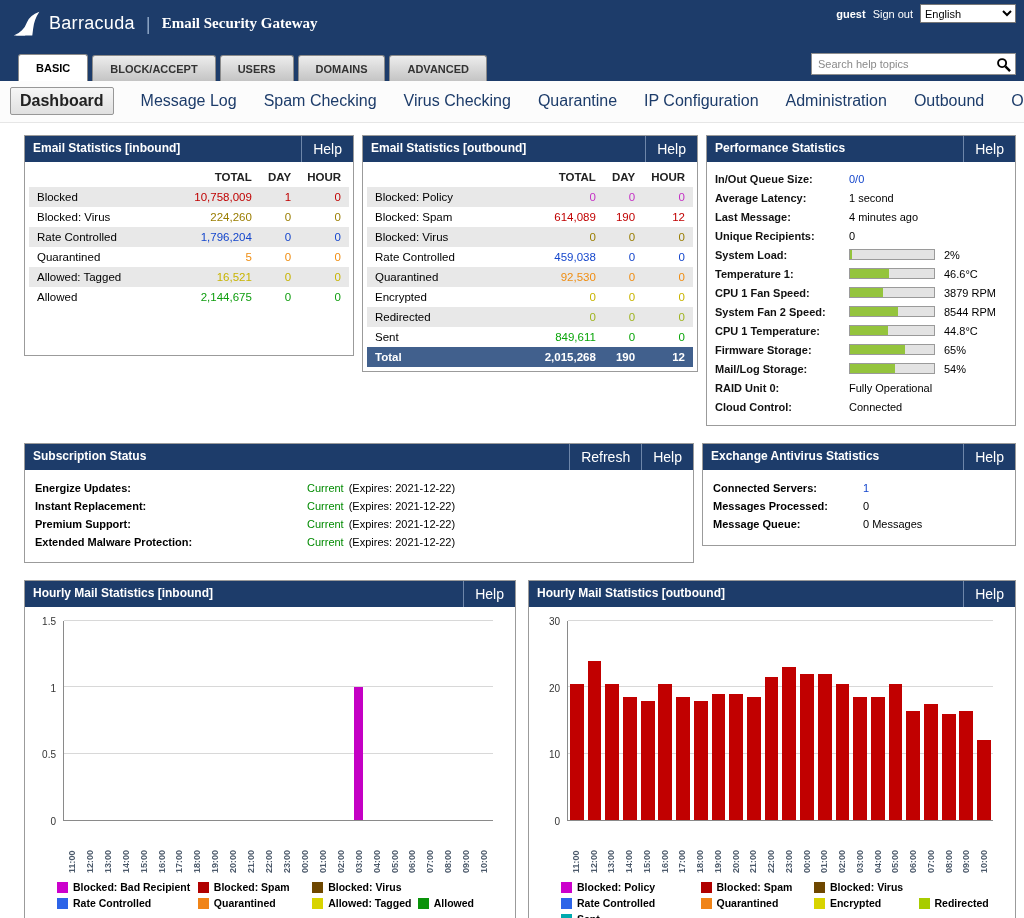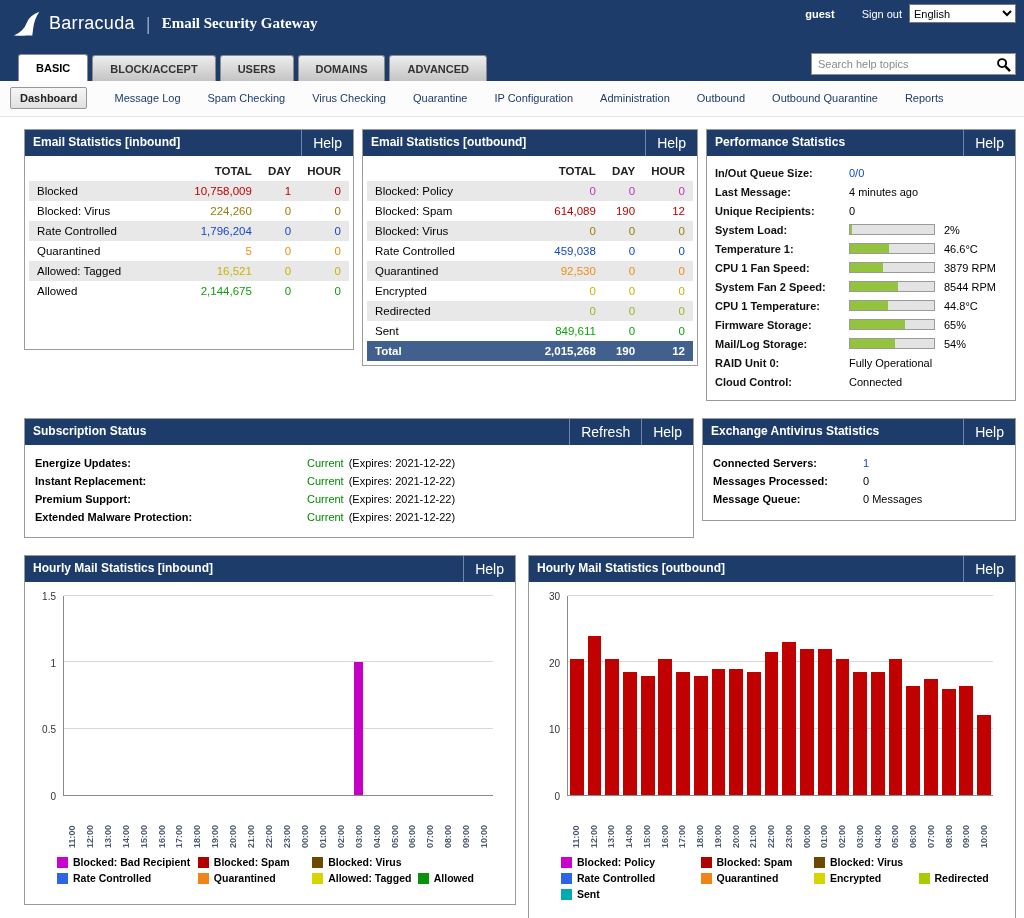--- a/index.html
+++ b/index.html
@@ -6,37 +6,37 @@
   body { width:1024px; font-family:"Liberation Sans", sans-serif; background:#fff; color:#000; }
 
   
   .topbar { background:#1d3c6a; height:47px; display:flex; align-items:center; padding:0 12px; position:relative; color:#fff; }
   .logo { display:flex; align-items:flex-end; margin-right:7px; }
   .brand { font-size:18px; letter-spacing:.3px; }
   .pipe { margin:0 11px; color:#8aa2c2; font-size:19px; font-weight:200; }
   .product { font-size:15px; font-weight:bold;font-family:Liberation Serif, serif; }
   .userbox { position:absolute; top:4px; right:8px; display:flex; align-items:center; gap:7px; font-size:11px; }
   .guest { font-weight:bold; }
-  .signout { color:#fff; text-decoration:none; cursor:pointer;margin-left:20px; }
-  select.lang { font-size:11px; width:107px; height:19px; border:1px solid #777; background:#fff; }
+  .signout { color:#fff; text-decoration:none; cursor:pointer; }
+  select.lang { font-size:11px; width:96px; height:19px; border:1px solid #777; background:#fff; }
 
   
   .tabrow { background:#1d3c6a; height:34px; display:flex; align-items:flex-end; padding-left:18px; position:relative; }
   .tab { background:linear-gradient(#ededed,#c4c4c4); border:1px solid #8a8a8a; border-bottom:none;
          border-radius:3px 3px 0 0; padding:7px 17px 6px; font-size:11px; font-weight:bold; color:#333;
          margin-right:4px; cursor:pointer; white-space:nowrap; }
   .tab.active { background:#fff; color:#000; padding-bottom:7px; }
   .search { position:absolute; right:8px; top:6px; }
   .search input { width:205px; height:22px; border:1px solid #8e8e8e; padding:2px 24px 2px 6px; font-size:11px; color:#333; }
   .search input::placeholder { color:#8a8a8a; }
   .search .mag { position:absolute; right:5px; top:4px; cursor:pointer; }
 
   
   .subnav { display:flex; align-items:center; gap:27px; background:#fcfcfc; padding:6px 10px 7px; border-bottom:1px solid #e6e6e6; }
-  .subnav-item { font-size:11px; color:#1d3c6a; cursor:pointer; white-space:nowrap; }
+  .subnav-item { font-size:16px; color:#1d3c6a; cursor:pointer; white-space:nowrap; }
   .subnav-item.active { border:1px solid #979797; background:linear-gradient(#f6f6f6,#e0e0e0); border-radius:2px;
                         padding:4px 9px; font-weight:bold; color:#222; }
 
   
   .content { padding:12px 8px 8px; }
   .row { display:grid; gap:8px; align-items:start; margin-bottom:17px;padding-left:16px; }
   .row1 { grid-template-columns:330px 336px 1fr; }
   .row2 { grid-template-columns:670px 1fr;border-radius:26px; }
   .row3 { grid-template-columns:492px 1fr; gap:12px; margin-bottom:8px; }
   .panel { border:1px solid #9b9b9b; background:#fff; }
@@ -290,20 +290,24 @@
       <div class="panel-header">
         <span class="panel-title">Performance Statistics</span>
         <span class="panel-btn">Help</span>
       </div>
       <div class="perf">
           <div class="perf-row">
             <span class="perf-label">In/Out Queue Size:</span>
             <span class="perf-value link">0/0</span>
           </div>
           <div class="perf-row">
+            <span class="perf-label">Average Latency:</span>
+            <span class="perf-value">1 second</span>
+          </div>
+          <div class="perf-row">
             <span class="perf-label">Last Message:</span>
             <span class="perf-value">4 minutes ago</span>
           </div>
           <div class="perf-row">
             <span class="perf-label">Unique Recipients:</span>
             <span class="perf-value">0</span>
           </div>
           <div class="perf-row">
             <span class="perf-label">System Load:</span>
             <span class="meter">

